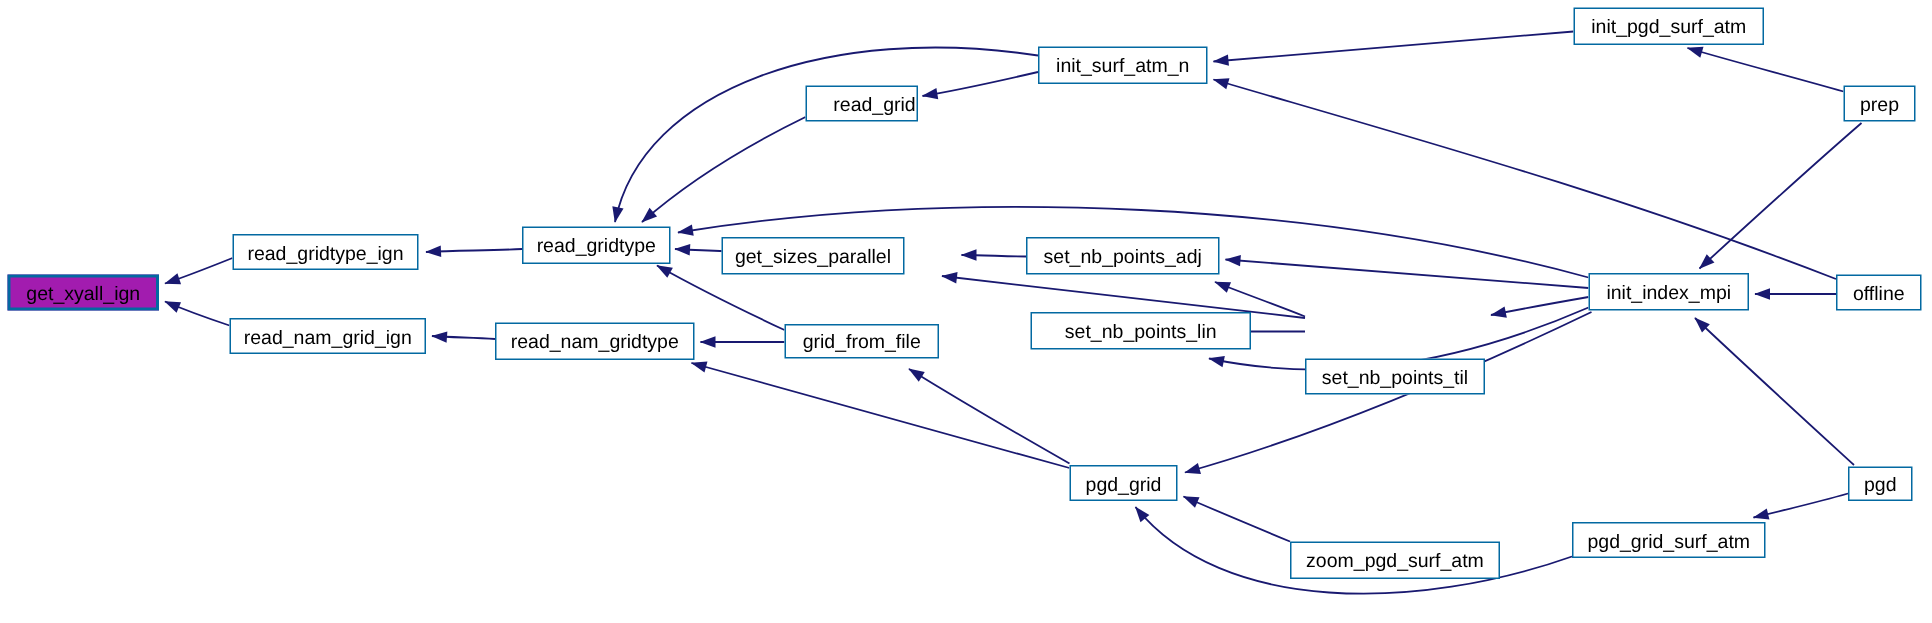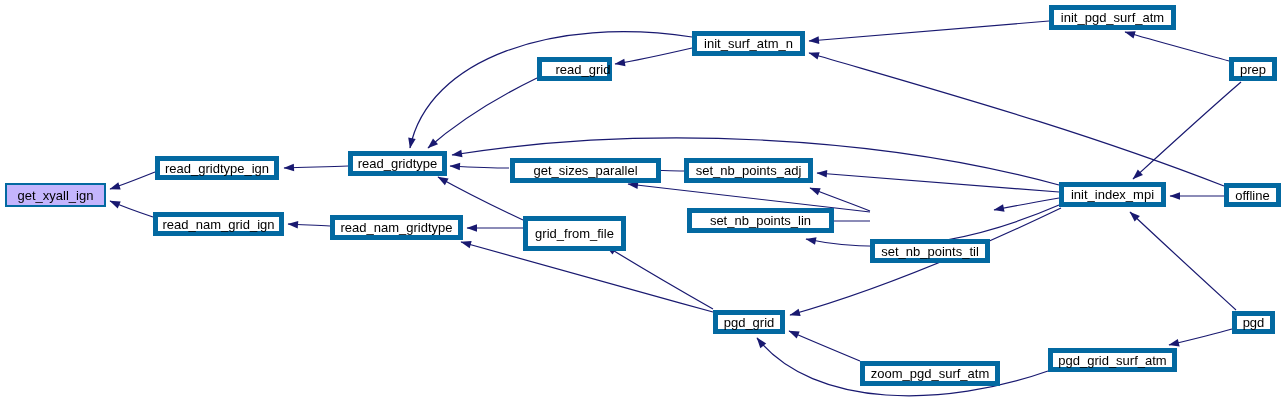--- a/index.html
+++ b/index.html
@@ -22,30 +22,30 @@
     width: 1288px;
     height: 415px;
   }
   .node {
     position: absolute;
     display: flex;
     align-items: center;
     justify-content: center;
     box-sizing: border-box;
     background: #ffffff;
-    border: 5px solid #0369a1;
+    border: 1px solid #0369a1;
     color: #000000;
     font-size: 13px;
     line-height: 1;
     white-space: nowrap;
     cursor: pointer;
     z-index: 2;
   }
   .node.highlight {
-    background: #c4b5fd;
+    background: #a21caf;
     border-width: 2px;
     cursor: default;
   }
 </style>
 </head>
 <body>
 
 <div id="canvas" style="background: rgb(255, 255, 255);">
   <svg id="edge-layer" width="1288" height="415" viewBox="0 0 1288 415" xmlns="http://www.w3.org/2000/svg">
     <defs>
@@ -95,24 +95,24 @@
     </div>
     <div class="node" style="left: 348px; top: 151px; width: 99px; height: 25px;">
       <span>read_gridtype</span>
     </div>
     <div class="node" style="left: 330px; top: 215px; width: 133px; height: 25px;">
       <span>read_nam_gridtype</span>
     </div>
     <div class="node" style="left: 537px; top: 57px; width: 75px; height: 24px; padding-left: 17px;">
       <span>read_grid</span>
     </div>
-    <div class="node" style="left: 510px; top: 158px; width: 151px; height: 25px;">
+    <div class="node" style="left: 481px; top: 158px; width: 122px; height: 25px;">
       <span>get_sizes_parallel</span>
     </div>
-    <div class="node" style="left: 523px; top: 216px; width: 103px; height: 35px;">
+    <div class="node" style="left: 523px; top: 216px; width: 103px; height: 23px;">
       <span>grid_from_file</span>
     </div>
     <div class="node" style="left: 692px; top: 31px; width: 113px; height: 25px;">
       <span>init_surf_atm_n</span>
     </div>
     <div class="node" style="left: 684px; top: 158px; width: 129px; height: 25px;">
       <span>set_nb_points_adj</span>
     </div>
     <div class="node" style="left: 687px; top: 208px; width: 147px; height: 25px;">
       <span>set_nb_points_lin</span>

